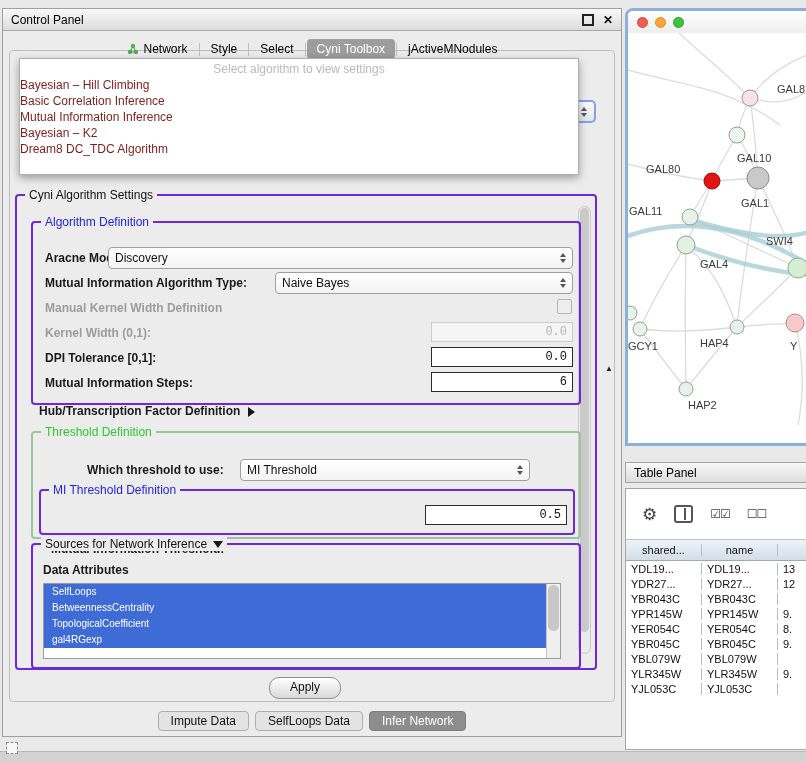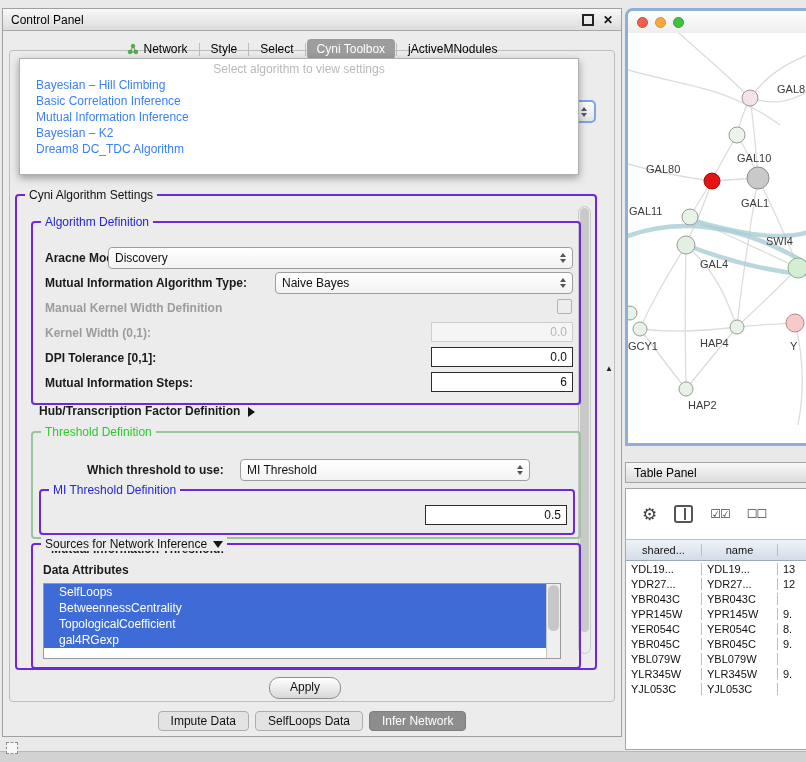--- a/index.html
+++ b/index.html
@@ -32,47 +32,47 @@
   .lbl{position:absolute;font-weight:bold;font-size:12px;color:#1a1a1a;white-space:nowrap;}
   .lbl.disabled{color:#9c9c9c;}
   .combo{position:absolute;height:22px;background:linear-gradient(#ffffff,#f3f3f3);
       border:1px solid #9e9e9e;border-radius:4px;display:flex;align-items:center;
       padding:0 6px;font-size:12px;box-sizing:border-box;}
   .arrows{margin-left:auto;display:flex;flex-direction:column;gap:2px;align-items:center;}
   .arrows .up{width:0;height:0;border-left:3px solid transparent;border-right:3px solid transparent;border-bottom:4px solid #555;}
   .arrows .dn{width:0;height:0;border-left:3px solid transparent;border-right:3px solid transparent;border-top:4px solid #555;}
   .field{position:absolute;height:20px;box-sizing:border-box;font-size:12px;text-align:right;
       padding:0 5px;border:1.5px solid #2b2b2b;background:#fff;color:#111;
-      font-family:Liberation Sans, sans-serif;}
+      font-family:Liberation Mono, monospace;}
   .field.disabled{border:1px solid #cdcdcd;background:#f5f5f5;color:#b5b5b5;}
   .checkbox{position:absolute;width:13px;height:13px;border:1px solid #b3b3b3;background:#ededed;border-radius:2px;}
   .tri-r{display:inline-block;width:0;height:0;border-top:5px solid transparent;
       border-bottom:5px solid transparent;border-left:7px solid #151515;margin-left:8px;vertical-align:middle;}
   .tri-dn{display:inline-block;width:0;height:0;border-left:5px solid transparent;
       border-right:5px solid transparent;border-top:7px solid #151515;}
   
   .list{position:absolute;background:#fff;border:1px solid #9a9a9a;overflow:hidden;box-sizing:border-box;}
   .list-inner{margin-right:13px;}
-  .list-item{height:16px;line-height:16px;padding-left:15px;font-size:12px;white-space:nowrap;}
+  .list-item{height:16px;line-height:16px;padding-left:8px;font-size:10px;white-space:nowrap;}
   .list-item.selected{background:#3e6bd5;color:#fff;}
   .scroll-v{position:absolute;background:#ebebeb;border:1px solid #c9c9c9;border-radius:7px;box-sizing:border-box;}
   .scroll-v .thumb{margin:1px;background:#c9c9c9;border-radius:6px;}
   .list-scroll{position:absolute;right:0;top:0;bottom:0;width:13px;background:#efefef;border-left:1px solid #c6c6c6;}
   .list-scroll .thumb{margin:1px;height:62%;background:#c7c7c7;border-radius:6px;}
   
   .btn{position:absolute;text-align:center;font-size:12px;line-height:18px;
       background:linear-gradient(#ffffff,#d8d8d8);border:1px solid #8f8f8f;border-radius:10px;}
   .seg-tabs{position:absolute;left:0;right:0;top:702px;display:flex;justify-content:center;gap:6px;}
   .seg{padding:2px 12px;font-size:12px;background:#e3e3e3;border:1px solid #adadad;border-radius:4px;color:#111;}
   .seg.active{background:#8d8d8d;border-color:#7d7d7d;color:#fff;}
   
   .popup{position:absolute;left:16px;top:49px;width:560px;height:117px;background:#fff;
       border:1px solid #b0b0b0;box-shadow:0 3px 8px rgba(0,0,0,.35);z-index:10;padding-top:2px;box-sizing:border-box;}
   .popup-header{height:16px;line-height:16px;text-align:center;color:#b9b9b9;font-size:12px;}
-  .popup-item{height:16px;line-height:16px;padding-left:16px;font-size:12px;color:#3b82f6;white-space:nowrap;}
+  .popup-item{height:16px;line-height:16px;padding-left:0;font-size:12px;color:#7f1d1d;white-space:nowrap;}
   .popup-item.selected{font-weight:bold;}
   .combo-peek{position:absolute;left:569px;top:91px;width:24px;height:23px;z-index:5;
       border:2px solid #7ca4e8;border-radius:5px;background:linear-gradient(#fcfcfc,#e4e4e4);
       display:flex;align-items:center;justify-content:center;box-sizing:border-box;}
   .split-arrow{position:absolute;left:605px;top:364px;font-size:8px;color:#222;z-index:3;}
   
   .netwin{position:absolute;left:625px;top:8px;width:190px;height:438px;background:#fff;
       border:3px solid #8db0d8;border-top-left-radius:8px;overflow:hidden;box-sizing:border-box;}
   .net-titlebar{height:22px;background:linear-gradient(#fefefe,#eeeeee);border-bottom:1px solid #d2d2d2;
       display:flex;align-items:center;gap:7px;padding-left:9px;}

